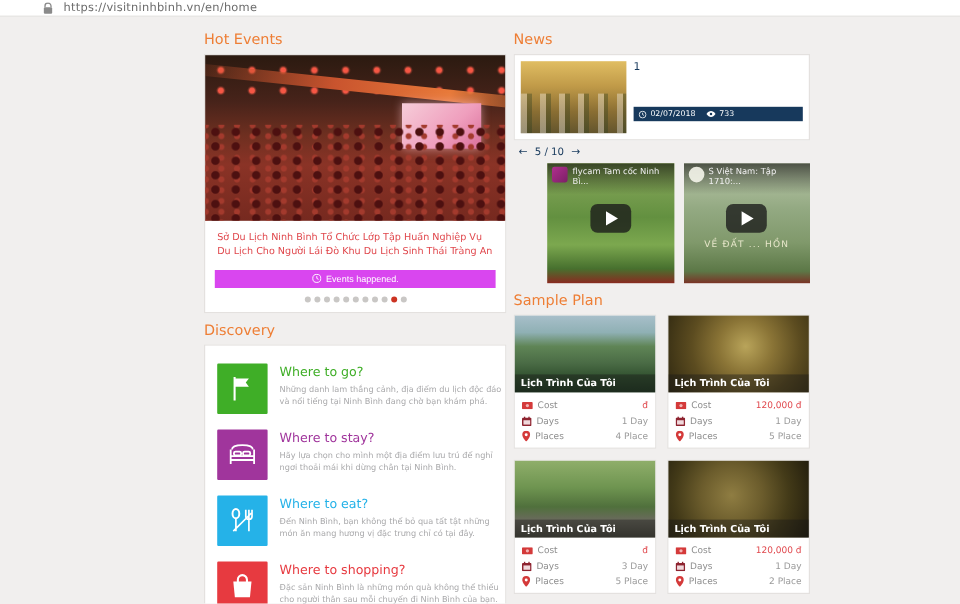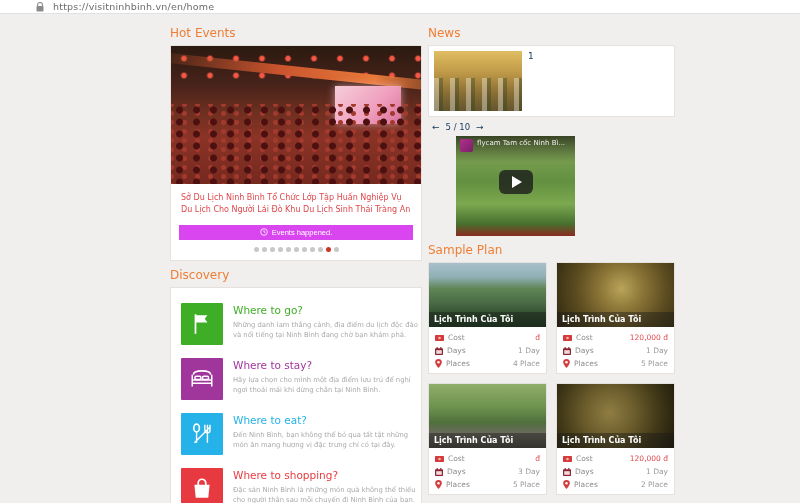--- a/index.html
+++ b/index.html
@@ -218,39 +218,63 @@
 
 <div class="col-right">
   <div class="section-title">News</div>
 
   <div class="card news-card">
     <div class="news-thumb">
       <div class="figures"></div>
     </div>
     <div class="news-right">
       <div class="news-title">1</div>
+      <div class="news-meta">
+        <svg width="7" height="7" viewBox="0 0 10 10">
+            <circle cx="5" cy="5" r="4" fill="none" stroke="#fff" stroke-width="1"></circle>
+            <path d="M5 2.8V5l1.6 1" fill="none" stroke="#fff" stroke-width="1"></path>
+          </svg>
+        <span>02/07/2018</span>
+        <span class="views">
+          <svg width="9" height="6" viewBox="0 0 12 8">
+              <path d="M1 4C2.5 1.6 4.2.8 6 .8S9.5 1.6 11 4C9.5 6.4 7.8 7.2 6 7.2S2.5 6.4 1 4z" fill="#fff"></path>
+              <circle cx="6" cy="4" r="1.4" fill="#17395c"></circle>
+            </svg>
+          <span>733</span>
+        </span>
+      </div>
     </div>
   </div>
 
   <div class="news-pager">
     <span class="pager-arrow">←</span>
     <span>5 / 10</span>
     <span class="pager-arrow">→</span>
   </div>
 
   <div class="videos">
     <div class="video video-1">
       <div class="video-top">
         <span class="chan-logo"></span>
         <span class="video-title">flycam Tam cốc Ninh Bì...</span>
       </div>
       <div class="play-btn">
           <span class="play-tri"></span>
         </div>
     </div>
+    <div class="video video-2">
+      <div class="video-top">
+        <span class="chan-avatar"></span>
+        <span class="video-title">S Việt Nam: Tập 1710:...</span>
+      </div>
+      <div class="video-overlay-text">VỀ ĐẤT ... HỒN</div>
+      <div class="play-btn">
+          <span class="play-tri"></span>
+        </div>
+    </div>
   </div>
 
   <div class="section-title">Sample Plan</div>
 
   <div class="plan-grid">
 
     <div class="plan-card">
       <div class="plan-img img-p1">
         <div class="overlay">Lịch Trình Của Tôi</div>
       </div>

